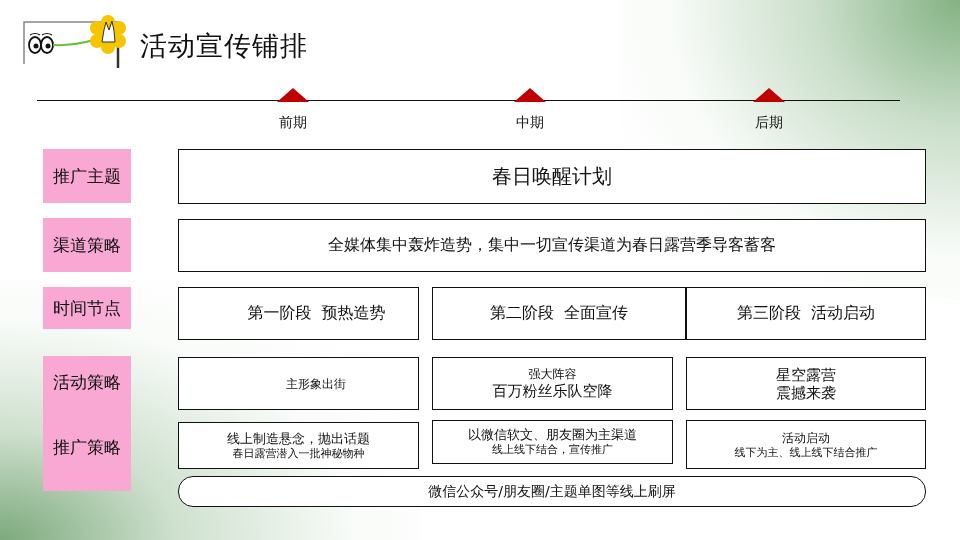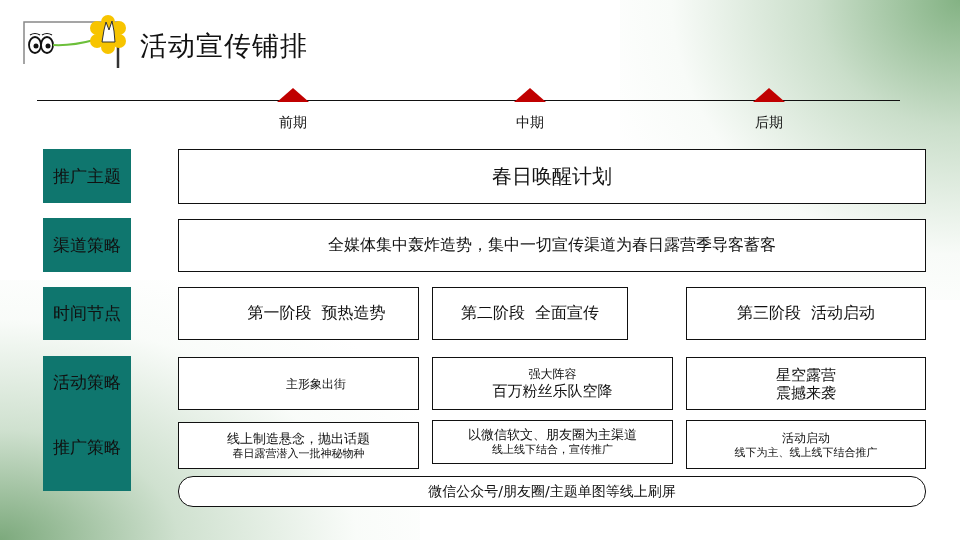--- a/index.html
+++ b/index.html
@@ -4,21 +4,21 @@
 <style>
   html,body{margin:0;padding:0;}
   body{width:960px;height:540px;position:relative;overflow:hidden;background:#fff;font-family:"DejaVu Sans","Liberation Sans",sans-serif;color:#111;}
   .bg-tr{position:absolute;right:0;top:0;width:340px;height:300px;background:radial-gradient(ellipse at 100% 0%, rgba(110,165,110,0.85) 0%, rgba(150,190,150,0.5) 30%, rgba(220,235,220,0.2) 60%, rgba(255,255,255,0) 80%);}
   .bg-bl{position:absolute;left:0;bottom:0;width:420px;height:260px;background:radial-gradient(ellipse at 0% 100%, rgba(110,160,110,0.9) 0%, rgba(160,195,160,0.5) 30%, rgba(225,238,225,0.2) 60%, rgba(255,255,255,0) 80%);}
   .logo{position:absolute;left:22px;top:12px;width:110px;height:56px;}
   .title{position:absolute;left:140px;top:28px;font-size:27px;letter-spacing:1px;color:#111;}
   .timeline{position:absolute;left:37px;top:100px;width:863px;height:1px;background:#111;}
   .tri{position:absolute;top:88px;width:0;height:0;border-left:16px solid transparent;border-right:16px solid transparent;border-bottom:14px solid #c00000;}
   .phase{position:absolute;top:114px;font-size:14px;width:60px;text-align:center;color:#111;}
-  .lbl{position:absolute;left:43px;width:88px;background:#0f766e;display:flex;align-items:center;justify-content:center;font-size:17px;color:#111;}
+  .lbl{position:absolute;left:43px;width:88px;background:#f9a8d4;display:flex;align-items:center;justify-content:center;font-size:17px;color:#111;}
   .box{position:absolute;border:1.3px solid #111;background:#fff;display:flex;flex-direction:column;align-items:center;justify-content:center;box-sizing:border-box;text-align:center;color:#111;}
   .l1{font-size:15px;line-height:18px;}
   .l2{font-size:15px;line-height:19px;}
   .s1{font-size:12px;line-height:16px;}
   .s2{font-size:11px;line-height:14px;}
 </style>
 </head>
 <body>
 
 <div class="bg-tr"></div>
@@ -59,25 +59,25 @@
 <div class="lbl" style="top:149px;height:54px;">推广主题</div>
 <div class="box" style="left:178px;top:149px;width:748px;height:55px;">
   <span style="font-size:20px;">春日唤醒计划</span>
 </div>
 
 <div class="lbl" style="top:218px;height:54px;">渠道策略</div>
 <div class="box" style="left:178px;top:219px;width:748px;height:53px;">
   <span style="font-size:16px;">全媒体集中轰炸造势，集中一切宣传渠道为春日露营季导客蓄客</span>
 </div>
 
-<div class="lbl" style="top:287px;height:53px;">时间节点</div>
+<div class="lbl" style="top:287px;height:42px;">时间节点</div>
 <div class="box" style="left:178px;top:287px;width:241px;height:53px;padding-left:36px;">
   <span style="font-size:16px;white-space:pre;">第一阶段  预热造势</span>
 </div>
-<div class="box" style="left:432px;top:287px;width:196px;height:53px;">
+<div class="box" style="left:432px;top:287px;width:254px;height:53px;">
   <span style="font-size:16px;white-space:pre;">第二阶段  全面宣传</span>
 </div>
 <div class="box" style="left:686px;top:287px;width:240px;height:53px;">
   <span style="font-size:16px;white-space:pre;">第三阶段  活动启动</span>
 </div>
 
 <div class="lbl" style="top:356px;height:53px;">活动策略</div>
 <div class="box" style="left:178px;top:357px;width:241px;height:53px;padding-left:35px;">
   <span class="s1">主形象出街</span>
 </div>

